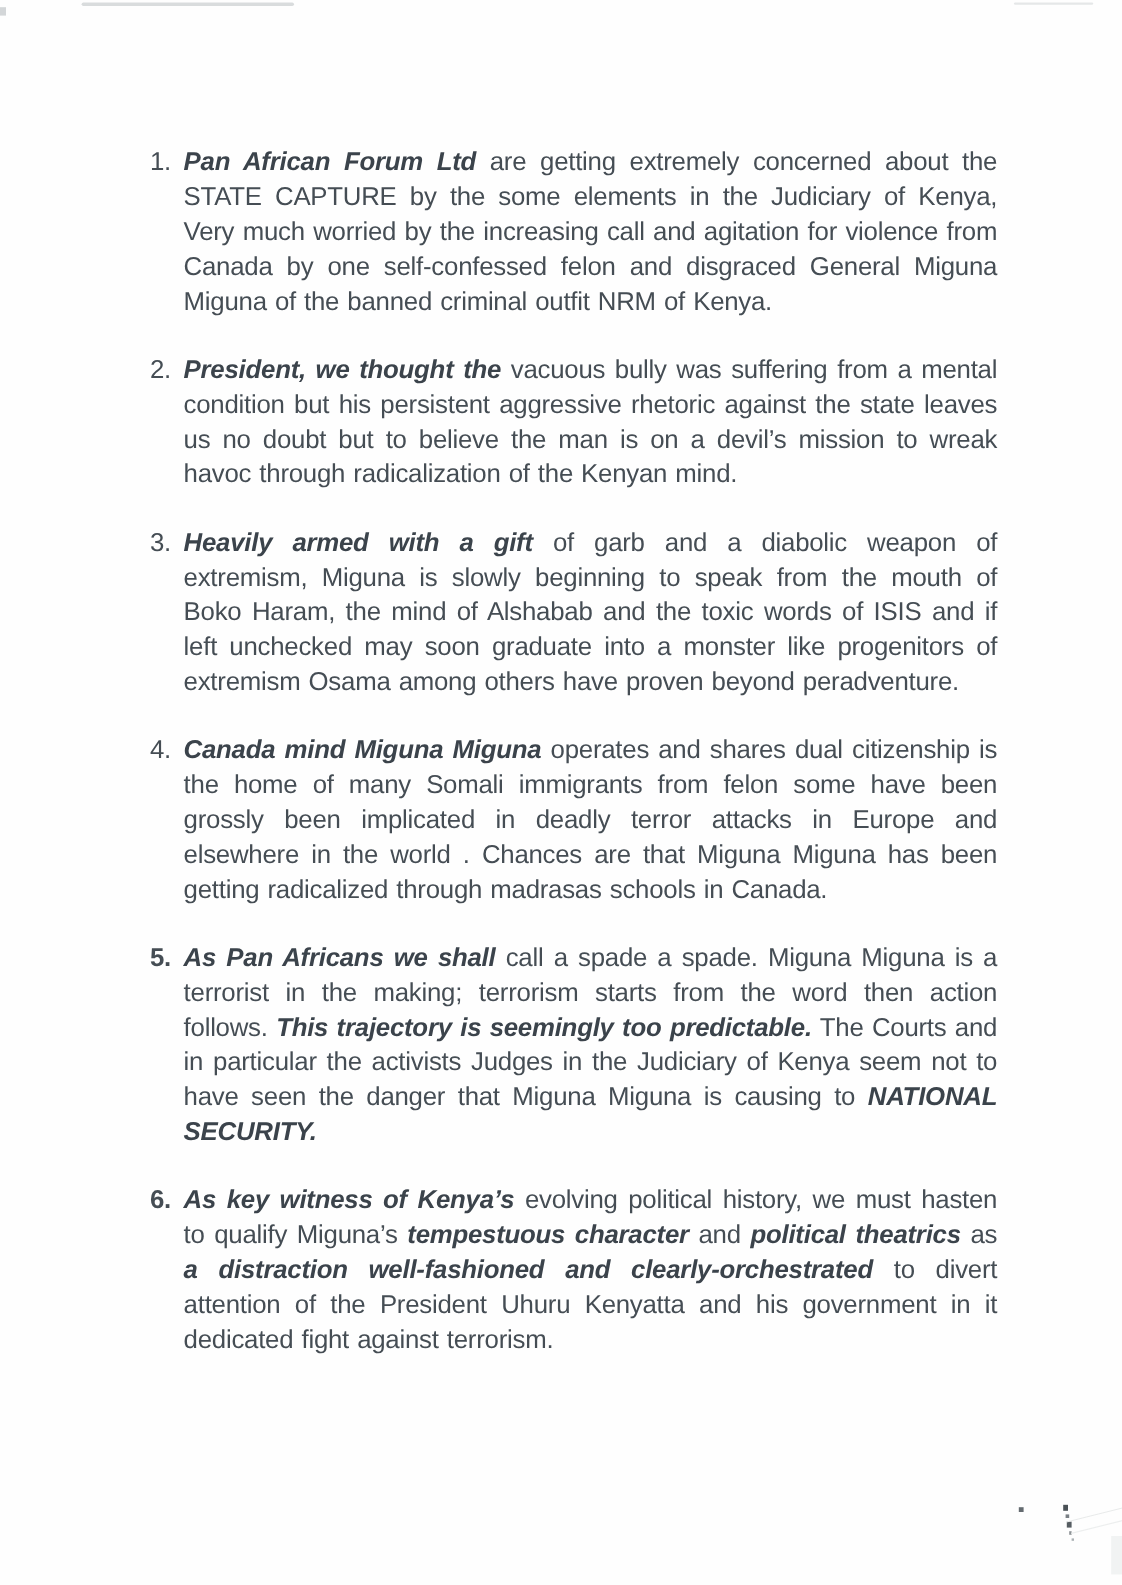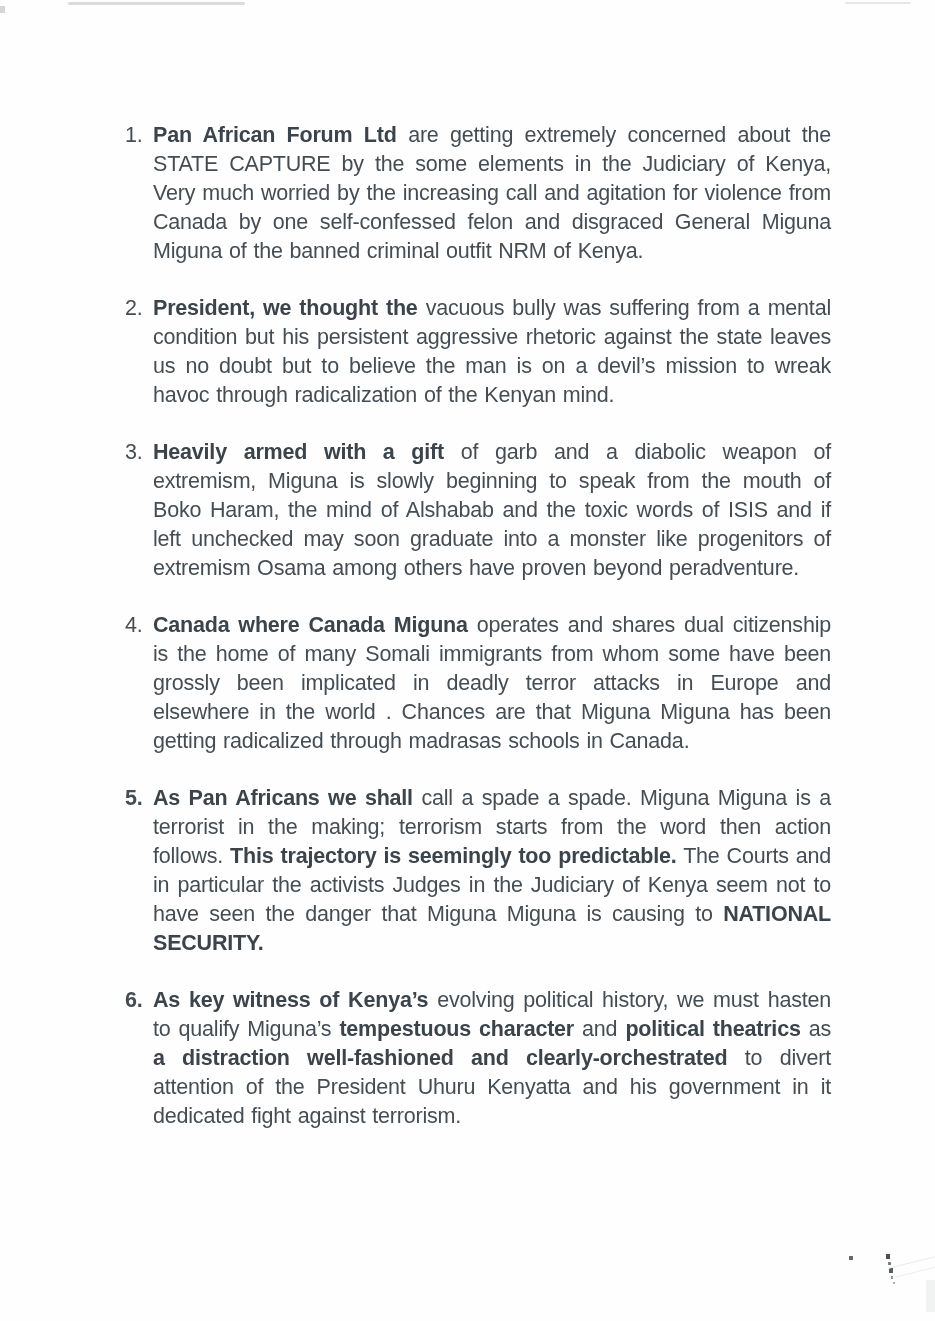--- a/index.html
+++ b/index.html
@@ -31,20 +31,21 @@
     margin-bottom: 28px;
     text-align: justify;
     font-size: 21.5px;
     line-height: 29px;
     letter-spacing: -0.2px;
     word-spacing: 1px;
     color: var(--ink, #454d54);
   }
   .para b {
     color: var(--ink-bold, #3b434b);
+    font-style: italic;
   }
   .num {
     position: absolute;
     left: 0;
     top: 0;
   }
   .num.b { font-weight: bold; }
 
   
   .artifact { position: absolute; pointer-events: none; }
@@ -66,21 +67,21 @@
 
 <div class="page">
   <div class="artifact smudge-top-1"></div>
   <div class="artifact smudge-top-2"></div>
   <div class="artifact corner-mark"></div>
 
   <div class="content">
       <div class="para"><span class="num">1.</span><span><b>Pan African Forum Ltd</b><span> are getting extremely concerned about the STATE CAPTURE by the some elements in the Judiciary of Kenya, Very much worried by the increasing call and agitation for violence from Canada by one self-confessed felon and disgraced General Miguna Miguna of the banned criminal outfit NRM of Kenya.</span></span></div>
       <div class="para"><span class="num">2.</span><span><b>President, we thought the</b><span> vacuous bully was suffering from a mental condition but his persistent aggressive rhetoric against the state leaves us no doubt but to believe the man is on a devil’s mission to wreak havoc through radicalization of the Kenyan mind.</span></span></div>
       <div class="para"><span class="num">3.</span><span><b>Heavily armed with a gift</b><span> of garb and a diabolic weapon of extremism, Miguna is slowly beginning to speak from the mouth of Boko Haram, the mind of Alshabab and the toxic words of ISIS and if left unchecked may soon graduate into a monster like progenitors of extremism Osama among others have proven beyond peradventure.</span></span></div>
-      <div class="para"><span class="num">4.</span><span><b>Canada where Canada Miguna</b><span> operates and shares dual citizenship is the home of many Somali immigrants from whom some have been grossly been implicated in deadly terror attacks in Europe and elsewhere in the world . Chances are that Miguna Miguna has been getting radicalized through madrasas schools in Canada.</span></span></div>
+      <div class="para"><span class="num">4.</span><span><b>Canada mind Miguna Miguna</b><span> operates and shares dual citizenship is the home of many Somali immigrants from felon some have been grossly been implicated in deadly terror attacks in Europe and elsewhere in the world . Chances are that Miguna Miguna has been getting radicalized through madrasas schools in Canada.</span></span></div>
       <div class="para"><span class="num b">5.</span><span><b>As Pan Africans we shall</b><span> call a spade a spade. Miguna Miguna is a terrorist in the making; terrorism starts from the word then action follows. </span><b>This trajectory is seemingly too predictable.</b><span> The Courts and in particular the activists Judges in the Judiciary of Kenya seem not to have seen the danger that Miguna Miguna is causing to </span><b>NATIONAL SECURITY.</b></span></div>
       <div class="para"><span class="num b">6.</span><span><b>As key witness of Kenya’s</b><span> evolving political history, we must hasten to qualify Miguna’s </span><b>tempestuous character</b><span> and </span><b>political theatrics</b><span> as </span><b>a distraction well-fashioned and clearly-orchestrated</b><span> to divert attention of the President Uhuru Kenyatta and his government in it dedicated fight against terrorism.</span></span></div>
     </div>
 
   <div class="artifact speck-1"></div>
   <div class="artifact speck-2"></div>
   <div class="artifact speck-3"></div>
   <div class="artifact speck-4"></div>
   <div class="artifact speck-5"></div>
   <div class="artifact speck-6"></div>

